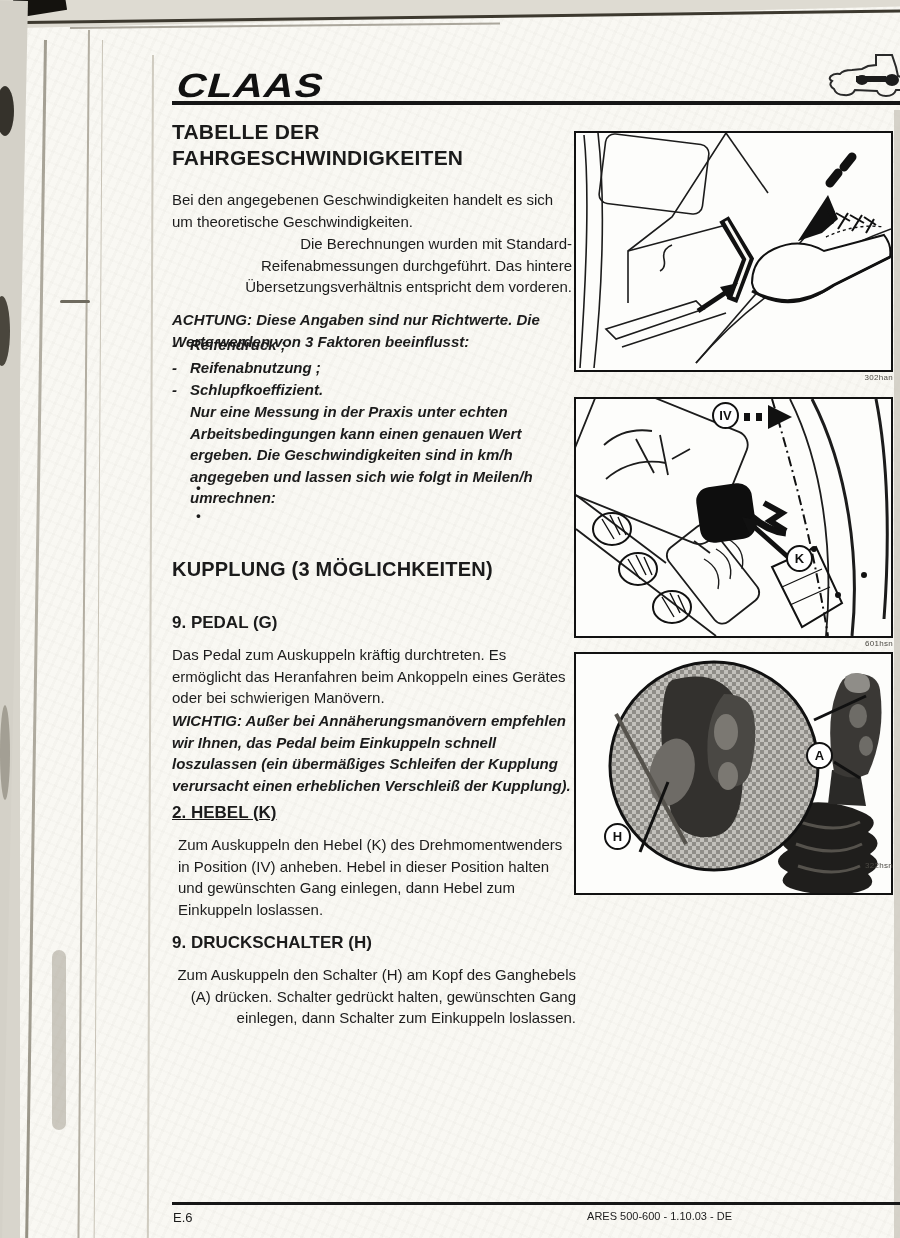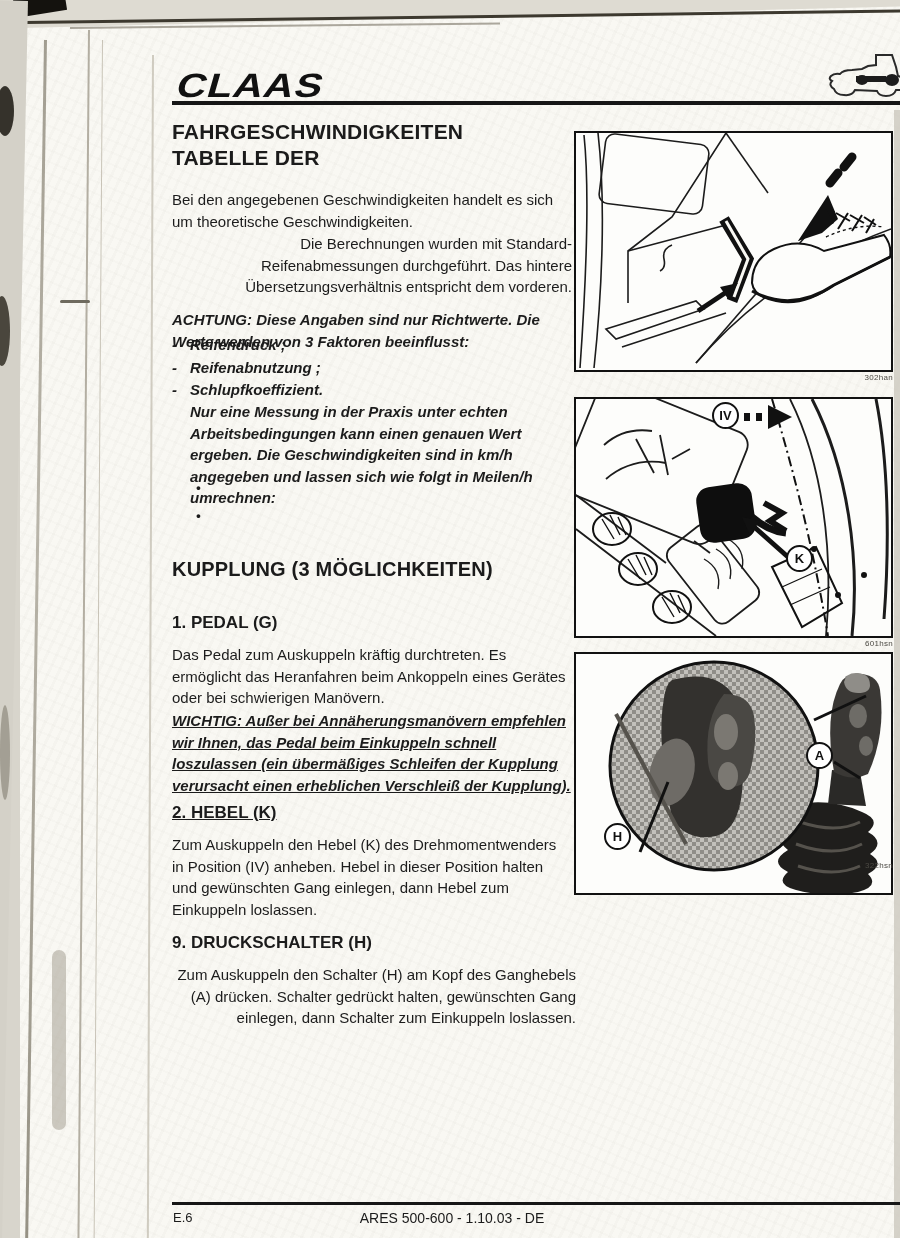--- a/index.html
+++ b/index.html
@@ -74,21 +74,21 @@
   .sub1-title { top:613px; }
   .sub1-p { top:644px; width:398px; }
   .wichtig { top:710px; width:404px; }
   .sub2-title { top:803px; }
   .sub2-p { top:834px; width:396px; }
   .sub3-title { top:933px; }
   .sub3-p { top:964px; width:404px;text-align:right; }
   
   .footer-rule { position:absolute; left:172px; top:1202px; width:728px; height:3px; background:#161616; }
   .footer-page { position:absolute; left:173px; top:1210px; font-size:13px; }
-  .footer-ref { position:absolute; left:172px; top:1210px; width:560px; text-align:center; font-size:14px; }
+  .footer-ref { position:absolute; left:172px; top:1210px; width:560px; text-align:right; font-size:11px; }
   
   .fig { position:absolute; left:574px; width:319px; background:#fdfdfb; border:2.5px solid #111; }
   .fig1 { top:131px; height:241px; }
   .fig2 { top:397px; height:241px; }
   .fig3 { top:652px; height:243px; }
   .fig svg { display:block; width:100%; height:100%; }
   .fig-cap { position:absolute; left:574px; width:319px; text-align:right; font-size:8px;
     color:#4c4a44; letter-spacing:.3px; }
   .cap1 { top:373px; } .cap2 { top:639px; } .cap3 { top:861px; }
   .figlabel { position:absolute; font-weight:bold; color:#111; }
@@ -126,22 +126,22 @@
 <div class="logo">CLAAS</div>
 <div class="header-rule"></div>
 <svg class="tractor" viewBox="0 0 78 60">
   <path d="M14,34 q-6,-1 -9,2 q-3,3 1,5 q-4,4 2,8 q2,6 10,6 q8,1 11,-5 l22,1 q2,5 9,5 q8,0 10,-6 l8,0 0,-12 -6,-2 -2,-9 -4,-12 -16,0 0,10 -8,1 -6,3 -10,1 q-9,0 -12,4 z" fill="none" stroke="#2a2a2a" stroke-width="2"></path>
   <path d="M30,36 l30,0 0,6 -30,0 z" fill="#1c1c1c"></path>
   <ellipse cx="36" cy="40" rx="6" ry="5" fill="#1c1c1c"></ellipse>
   <ellipse cx="66" cy="40" rx="7" ry="6" fill="#1c1c1c"></ellipse>
 </svg>
 
 <div class="tcol page-title" style="position:absolute;">
+  <div>TABELLE DER</div>
   <div>FAHRGESCHWINDIGKEITEN</div>
-  <div>TABELLE DER</div>
 </div>
 <p class="tcol body-p p1" style="position:absolute;">Bei den angegebenen Geschwindigkeiten handelt es sich um theoretische Geschwindigkeiten.</p>
 <p class="tcol body-p p2" style="position:absolute;text-align:right;">Die Berechnungen wurden mit Standard-Reifenabmessungen durchgeführt. Das hintere Übersetzungsverhältnis entspricht dem vorderen.</p>
 <p class="tcol body-p bi achtung" style="position:absolute;">ACHTUNG: Diese Angaben sind nur Richtwerte. Die Werte werden von 3 Faktoren beeinflusst:</p>
 
 <ul class="tcol factors" style="position:absolute;">
   <li>
     <span class="mk">-</span>
     <span>Reifendruck ;</span>
   </li>
@@ -161,26 +161,26 @@
   <li>
     <span class="mk">•</span>
   </li>
   <li>
     <span class="mk">•</span>
   </li>
 </ul>
 
 <h2 class="tcol sec-title" style="position:absolute;">KUPPLUNG (3 MÖGLICHKEITEN)</h2>
 
-<h3 class="tcol sub-title sub1-title" style="position:absolute;">1. PEDAL (G)</h3>
+<h3 class="tcol sub-title sub1-title" style="position:absolute;">9. PEDAL (G)</h3>
 <p class="tcol body-p sub1-p" style="position:absolute;">Das Pedal zum Auskuppeln kräftig durchtreten. Es ermöglicht das Heranfahren beim Ankoppeln eines Gerätes oder bei schwierigen Manövern.</p>
-<p class="tcol body-p bi wichtig" style="position:absolute;text-decoration:underline;">WICHTIG: Außer bei Annäherungsmanövern empfehlen wir Ihnen, das Pedal beim Einkuppeln schnell loszulassen (ein übermäßiges Schleifen der Kupplung verursacht einen erheblichen Verschleiß der Kupplung).</p>
+<p class="tcol body-p bi wichtig" style="position:absolute;">WICHTIG: Außer bei Annäherungsmanövern empfehlen wir Ihnen, das Pedal beim Einkuppeln schnell loszulassen (ein übermäßiges Schleifen der Kupplung verursacht einen erheblichen Verschleiß der Kupplung).</p>
 
 <h3 class="tcol sub-title sub2-title" style="position:absolute;text-decoration:underline;">2. HEBEL (K)</h3>
-<p class="tcol body-p sub2-p" style="position:absolute;">Zum Auskuppeln den Hebel (K) des Drehmomentwenders in Position (IV) anheben. Hebel in dieser Position halten und gewünschten Gang einlegen, dann Hebel zum Einkuppeln loslassen.</p>
+<p class="tcol body-p sub2-p" style="position:absolute;margin-left:6px;">Zum Auskuppeln den Hebel (K) des Drehmomentwenders in Position (IV) anheben. Hebel in dieser Position halten und gewünschten Gang einlegen, dann Hebel zum Einkuppeln loslassen.</p>
 
 <h3 class="tcol sub-title sub3-title" style="position:absolute;">9. DRUCKSCHALTER (H)</h3>
 <p class="tcol body-p sub3-p" style="position:absolute;">Zum Auskuppeln den Schalter (H) am Kopf des Ganghebels (A) drücken. Schalter gedrückt halten, gewünschten Gang einlegen, dann Schalter zum Einkuppeln loslassen.</p>
 
 <div class="fig fig1">
   <svg viewBox="0 0 315 237">
     <g fill="none" stroke="#1c1c1c" stroke-width="1.6">
       <rect x="26" y="6" width="104" height="70" rx="9" transform="rotate(7 78 41)"></rect>
       <path d="M8,2 C14,60 10,150 4,235"></path>
       <path d="M22,0 C30,70 26,160 18,235"></path>

